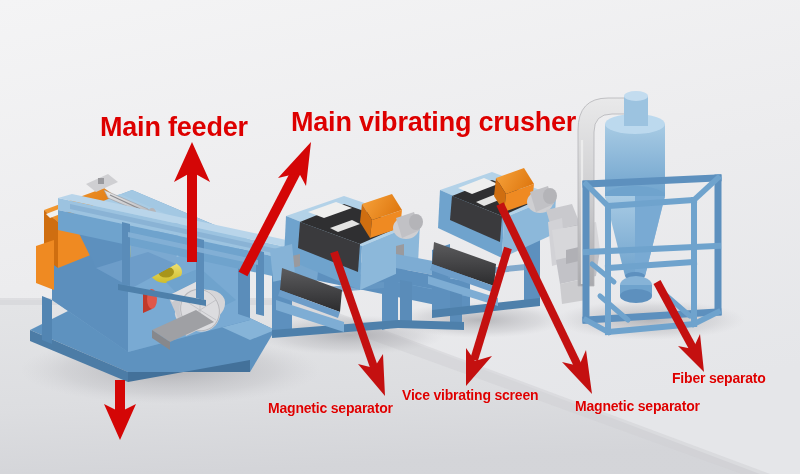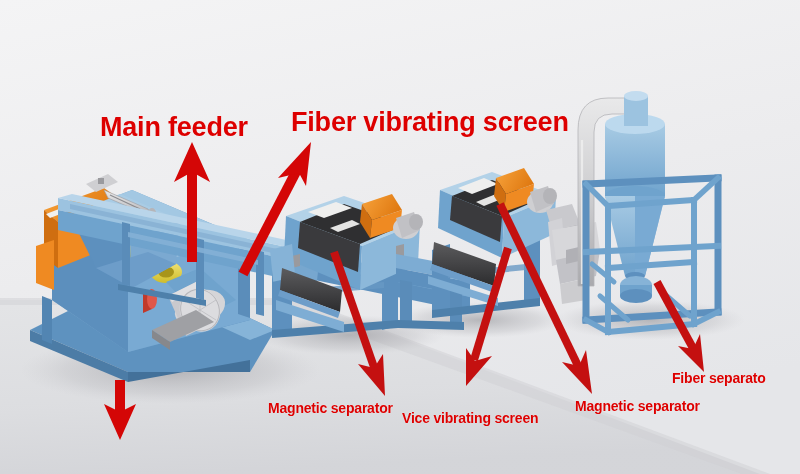--- a/index.html
+++ b/index.html
@@ -336,24 +336,24 @@
     </g>
 
     <g>
       <path d="M657,282 L694,350" stroke="#c41010" stroke-width="8" stroke-linecap="butt" fill="none"></path>
       <path d="M704,372 L678,346 L693,349 L700,334 Z" fill="#c41010"></path>
     </g>
   </svg>
 
   <div class="label-txt big" style="left:100px;top:112px;">Main feeder</div>
 
-  <div class="label-txt big" style="left:291px;top:107px;">Fiber vibrating screen</div>
+  <div class="label-txt big" style="left:291px;top:107px;">Main vibrating crusher</div>
 
 
   <div class="label-txt sml" style="left:268px;top:400px;">Magnetic separator</div>
 
-  <div class="label-txt sml" style="left:402px;top:410px;">Vice vibrating screen</div>
+  <div class="label-txt sml" style="left:402px;top:387px;">Vice vibrating screen</div>
 
   <div class="label-txt sml" style="left:575px;top:398px;">Magnetic separator</div>
 
   <div class="label-txt sml" style="left:672px;top:370px;">Fiber separato</div>
 
 </div>
 
 </body></html>

